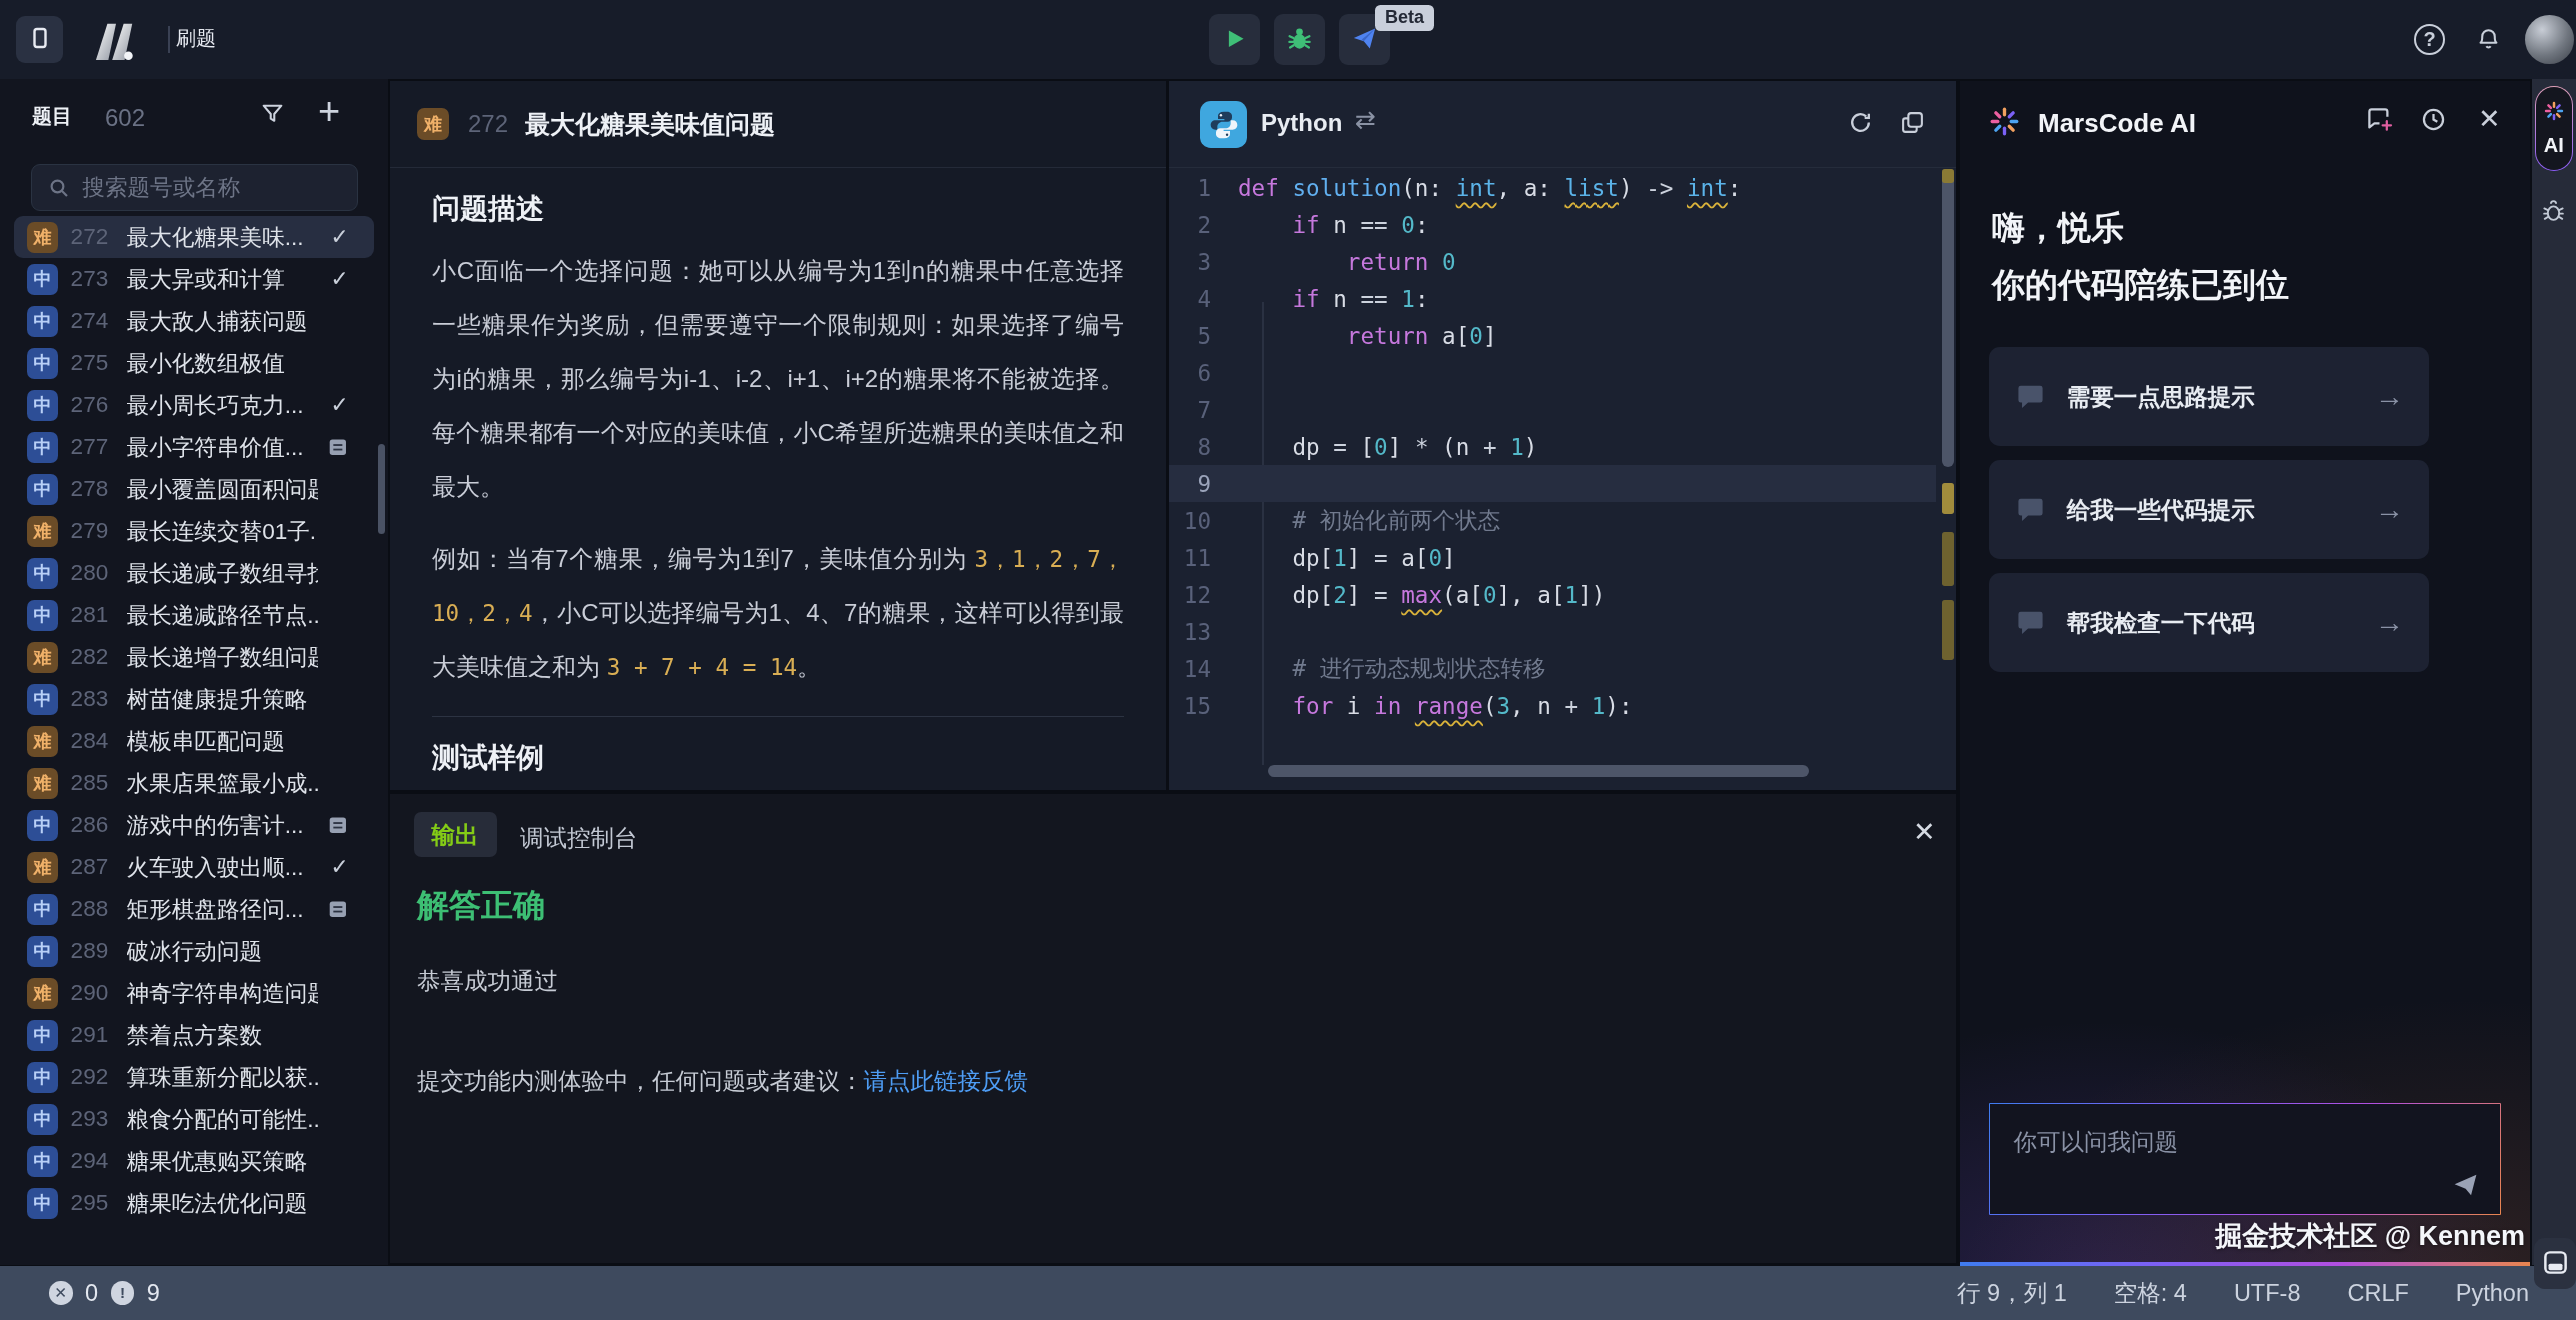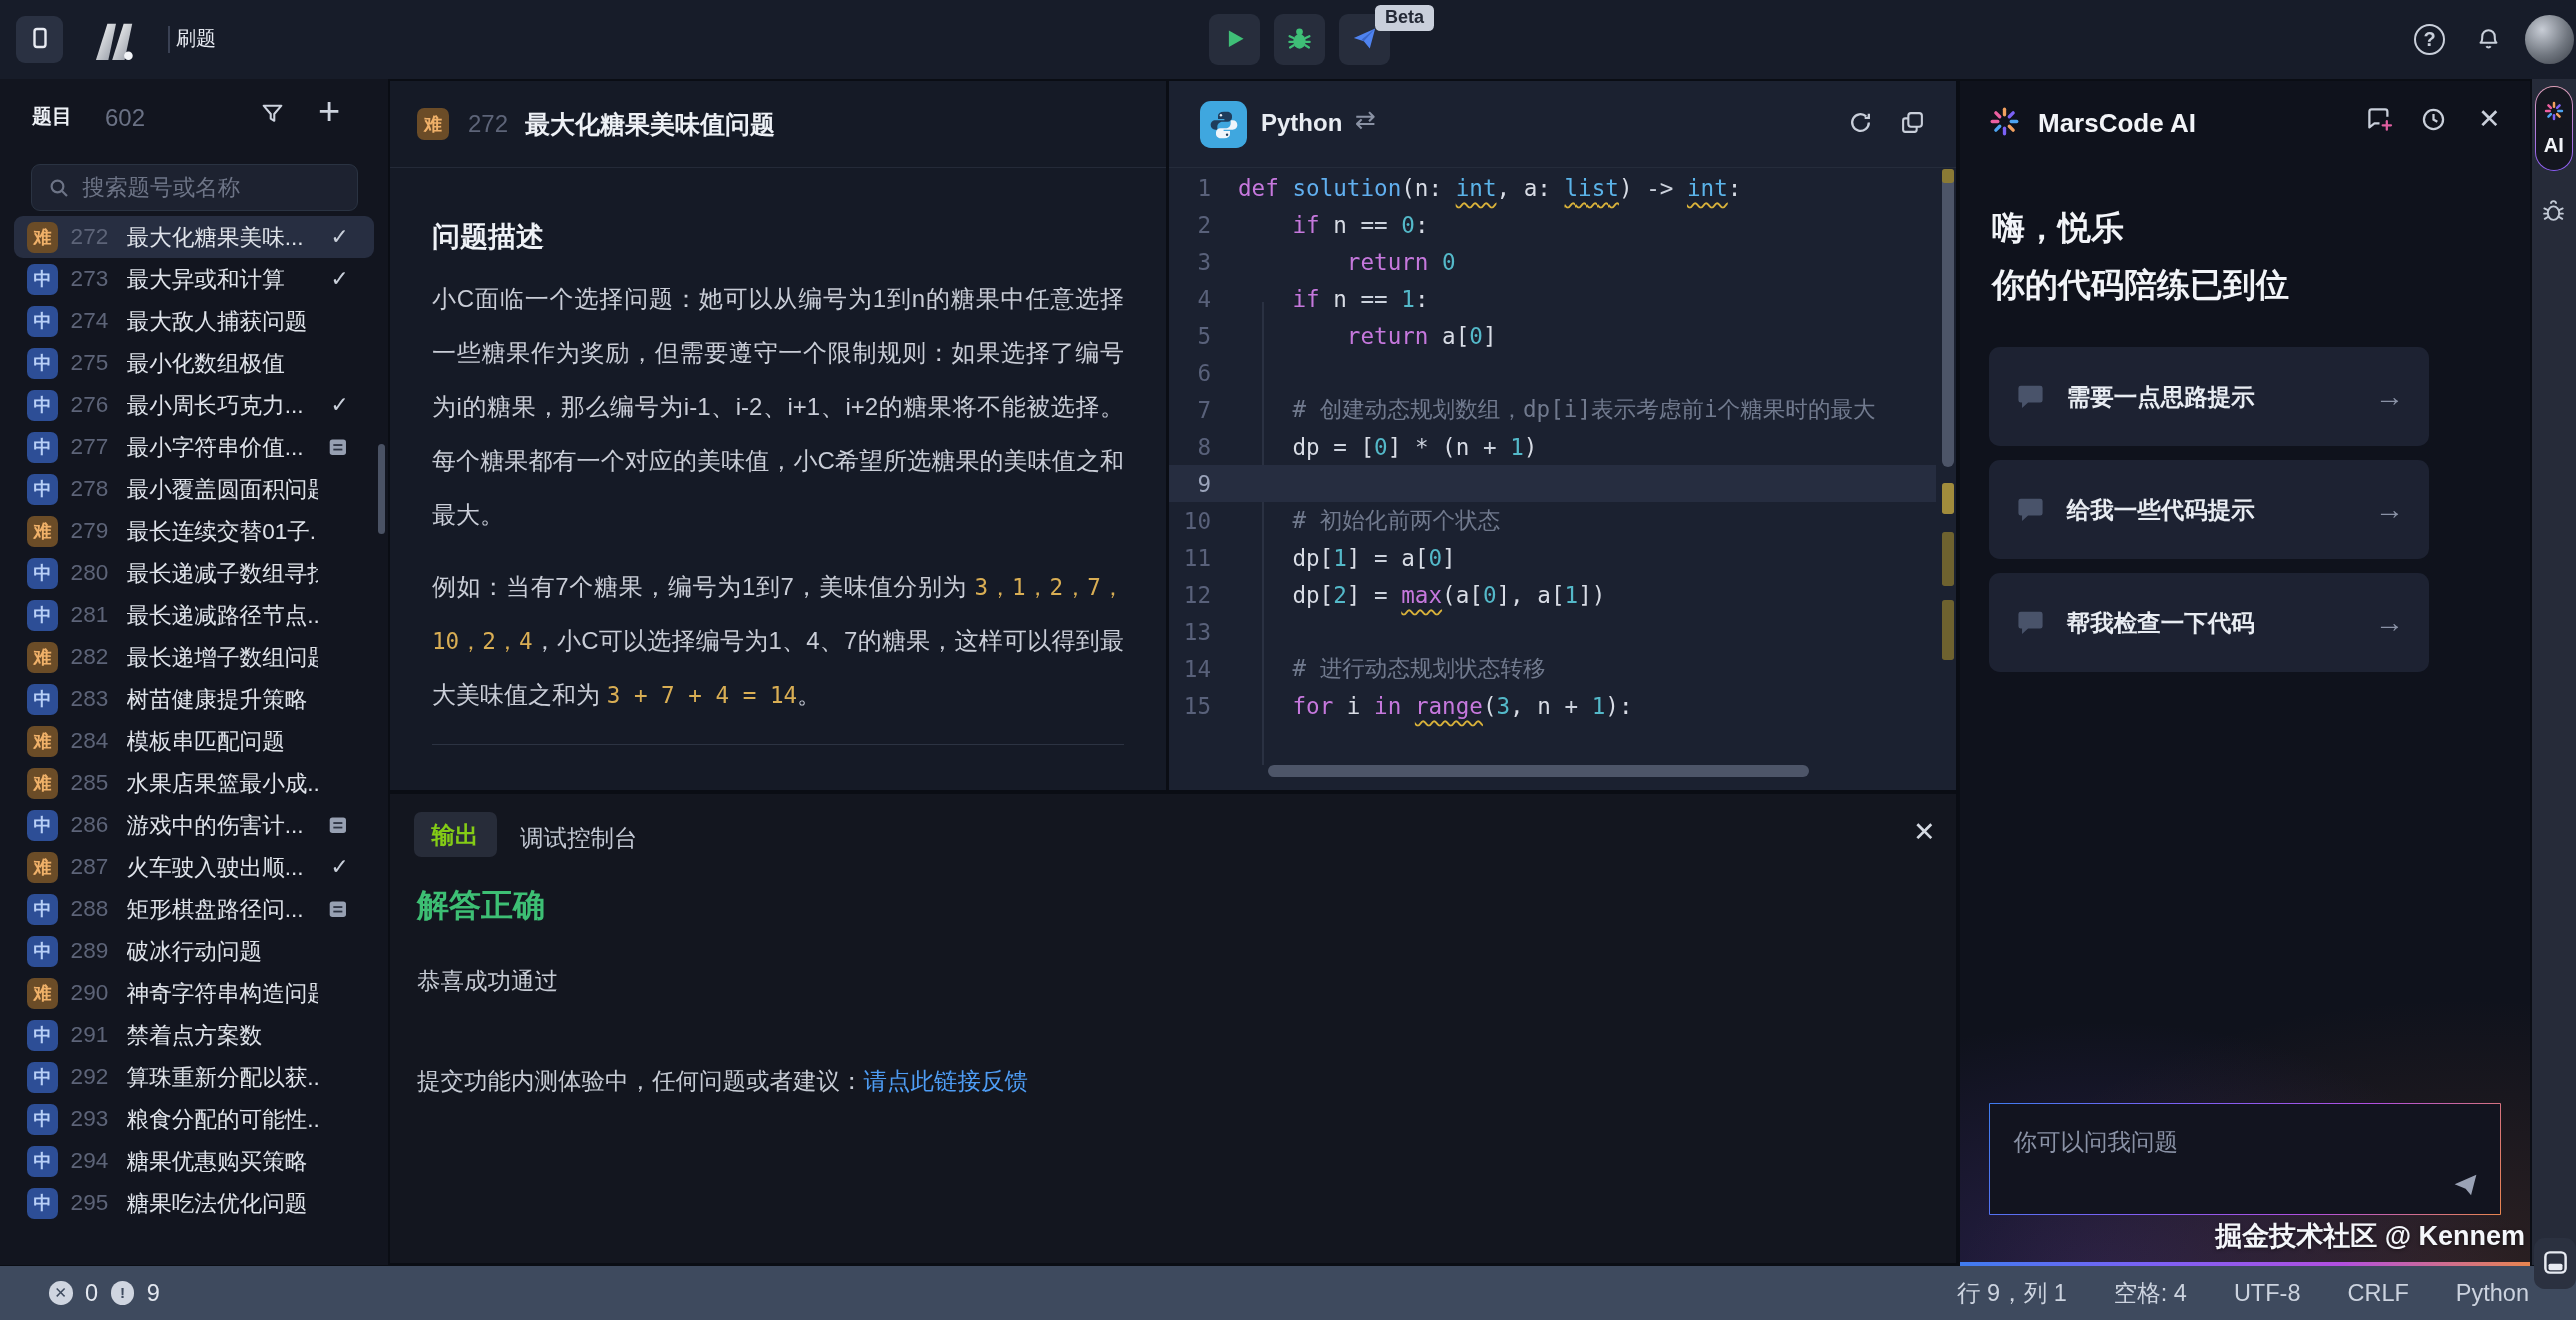--- a/index.html
+++ b/index.html
@@ -46,21 +46,21 @@
 
   
   .panel-head { position:absolute; left:0; top:0; width:100%; height:87px; border-bottom:1.8px solid #242a38; }
 
   
   #descpanel { left:390px; top:81px; width:776px; height:709px; background:#151a26; overflow:hidden; }
   #dp-badge { left:27px; top:27px; width:32px; height:32px; background:#6b4c27; color:#f0b169; border-radius:7.2px; font-size:18px; font-weight:700; display:flex; align-items:center; justify-content:center; }
   #dp-num { left:78px; top:29px; font-size:24px; color:#5d6478; }
   #dp-title { left:135px; top:27px; font-size:25px; font-weight:700; color:#eef1f6; }
   #dp-body { position:absolute; left:0; top:87px; width:100%; padding:0 42px; }
-  .section-h { font-size:28px; font-weight:700; color:#eef1f6; margin-top:50px; }
+  .section-h { font-size:28px; font-weight:700; color:#eef1f6; margin-top:22px; }
   .desc-p { font-size:24px; line-height:54px; color:#c9cdd7; margin-top:16px; text-align:justify; }
   #desc-para2 { margin-top:18px; }
   .inline-code { font-family:"DejaVu Sans Mono",monospace; font-size:22.6px; color:#d9ae54; }
   #dp-divider { border:none; border-top:1.8px solid #2c3342; margin-top:21.7px; }
 
   
   #editorpanel { left:1169px; top:81px; width:787px; height:709px; background:#1b2130; overflow:hidden; }
   #ed-pytile { left:31px; top:20px; width:47px; height:47px; background:#3fa7df; border-radius:10.8px; display:flex; align-items:center; justify-content:center; cursor:pointer; }
   #ed-lang { left:92px; top:28px; font-size:24px; font-weight:700; color:#e8ecf2; }
   #ed-swap { left:186px; top:23.5px; font-size:25px; color:#8a92a4; cursor:pointer; }
@@ -413,21 +413,21 @@
     </div>
     <div id="code-area">
       <div id="indent-guide" class="abs"></div>
       <div id="code-lines">
           <div class="line"><span class="ln">1</span><span class="code"><span class="seg kw">def </span><span class="seg fn">solution</span><span class="seg">(n: </span><span class="seg type sq">int</span><span class="seg">, a: </span><span class="seg type sq">list</span><span class="seg">) </span><span class="seg op">-&gt;</span><span class="seg"> </span><span class="seg type sq">int</span><span class="seg">:</span></span></div>
           <div class="line"><span class="ln">2</span><span class="code"><span class="seg">    </span><span class="seg kw">if</span><span class="seg"> n </span><span class="seg op">==</span><span class="seg"> </span><span class="seg num">0</span><span class="seg">:</span></span></div>
           <div class="line"><span class="ln">3</span><span class="code"><span class="seg">        </span><span class="seg kw">return</span><span class="seg"> </span><span class="seg num">0</span></span></div>
           <div class="line"><span class="ln">4</span><span class="code"><span class="seg">    </span><span class="seg kw">if</span><span class="seg"> n </span><span class="seg op">==</span><span class="seg"> </span><span class="seg num">1</span><span class="seg">:</span></span></div>
           <div class="line"><span class="ln">5</span><span class="code"><span class="seg">        </span><span class="seg kw">return</span><span class="seg"> a[</span><span class="seg num">0</span><span class="seg">]</span></span></div>
           <div class="line"><span class="ln">6</span><span class="code"></span></div>
-          <div class="line"><span class="ln">7</span><span class="code"><span class="seg">    </span><span class="seg cmt"># 创建动态规划数组，dp[i]表示考虑前i个糖果时的最大</span></span></div>
+          <div class="line"><span class="ln">7</span></div>
           <div class="line"><span class="ln">8</span><span class="code"><span class="seg">    dp </span><span class="seg op">=</span><span class="seg"> [</span><span class="seg num">0</span><span class="seg">] </span><span class="seg op">*</span><span class="seg"> (n </span><span class="seg op">+</span><span class="seg"> </span><span class="seg num">1</span><span class="seg">)</span></span></div>
           <div class="line current"><span class="ln">9</span><span class="code"></span></div>
           <div class="line"><span class="ln">10</span><span class="code"><span class="seg">    </span><span class="seg cmt"># 初始化前两个状态</span></span></div>
           <div class="line"><span class="ln">11</span><span class="code"><span class="seg">    dp[</span><span class="seg num">1</span><span class="seg">] </span><span class="seg op">=</span><span class="seg"> a[</span><span class="seg num">0</span><span class="seg">]</span></span></div>
           <div class="line"><span class="ln">12</span><span class="code"><span class="seg">    dp[</span><span class="seg num">2</span><span class="seg">] </span><span class="seg op">=</span><span class="seg"> </span><span class="seg fn2 sq">max</span><span class="seg">(a[</span><span class="seg num">0</span><span class="seg">], a[</span><span class="seg num">1</span><span class="seg">])</span></span></div>
           <div class="line"><span class="ln">13</span><span class="code"></span></div>
           <div class="line"><span class="ln">14</span><span class="code"><span class="seg">    </span><span class="seg cmt"># 进行动态规划状态转移</span></span></div>
           <div class="line"><span class="ln">15</span><span class="code"><span class="seg">    </span><span class="seg kw">for</span><span class="seg"> i </span><span class="seg kw">in</span><span class="seg"> </span><span class="seg fn2 sq">range</span><span class="seg">(</span><span class="seg num">3</span><span class="seg">, n </span><span class="seg op">+</span><span class="seg"> </span><span class="seg num">1</span><span class="seg">):</span></span></div>
         </div>
     </div>

